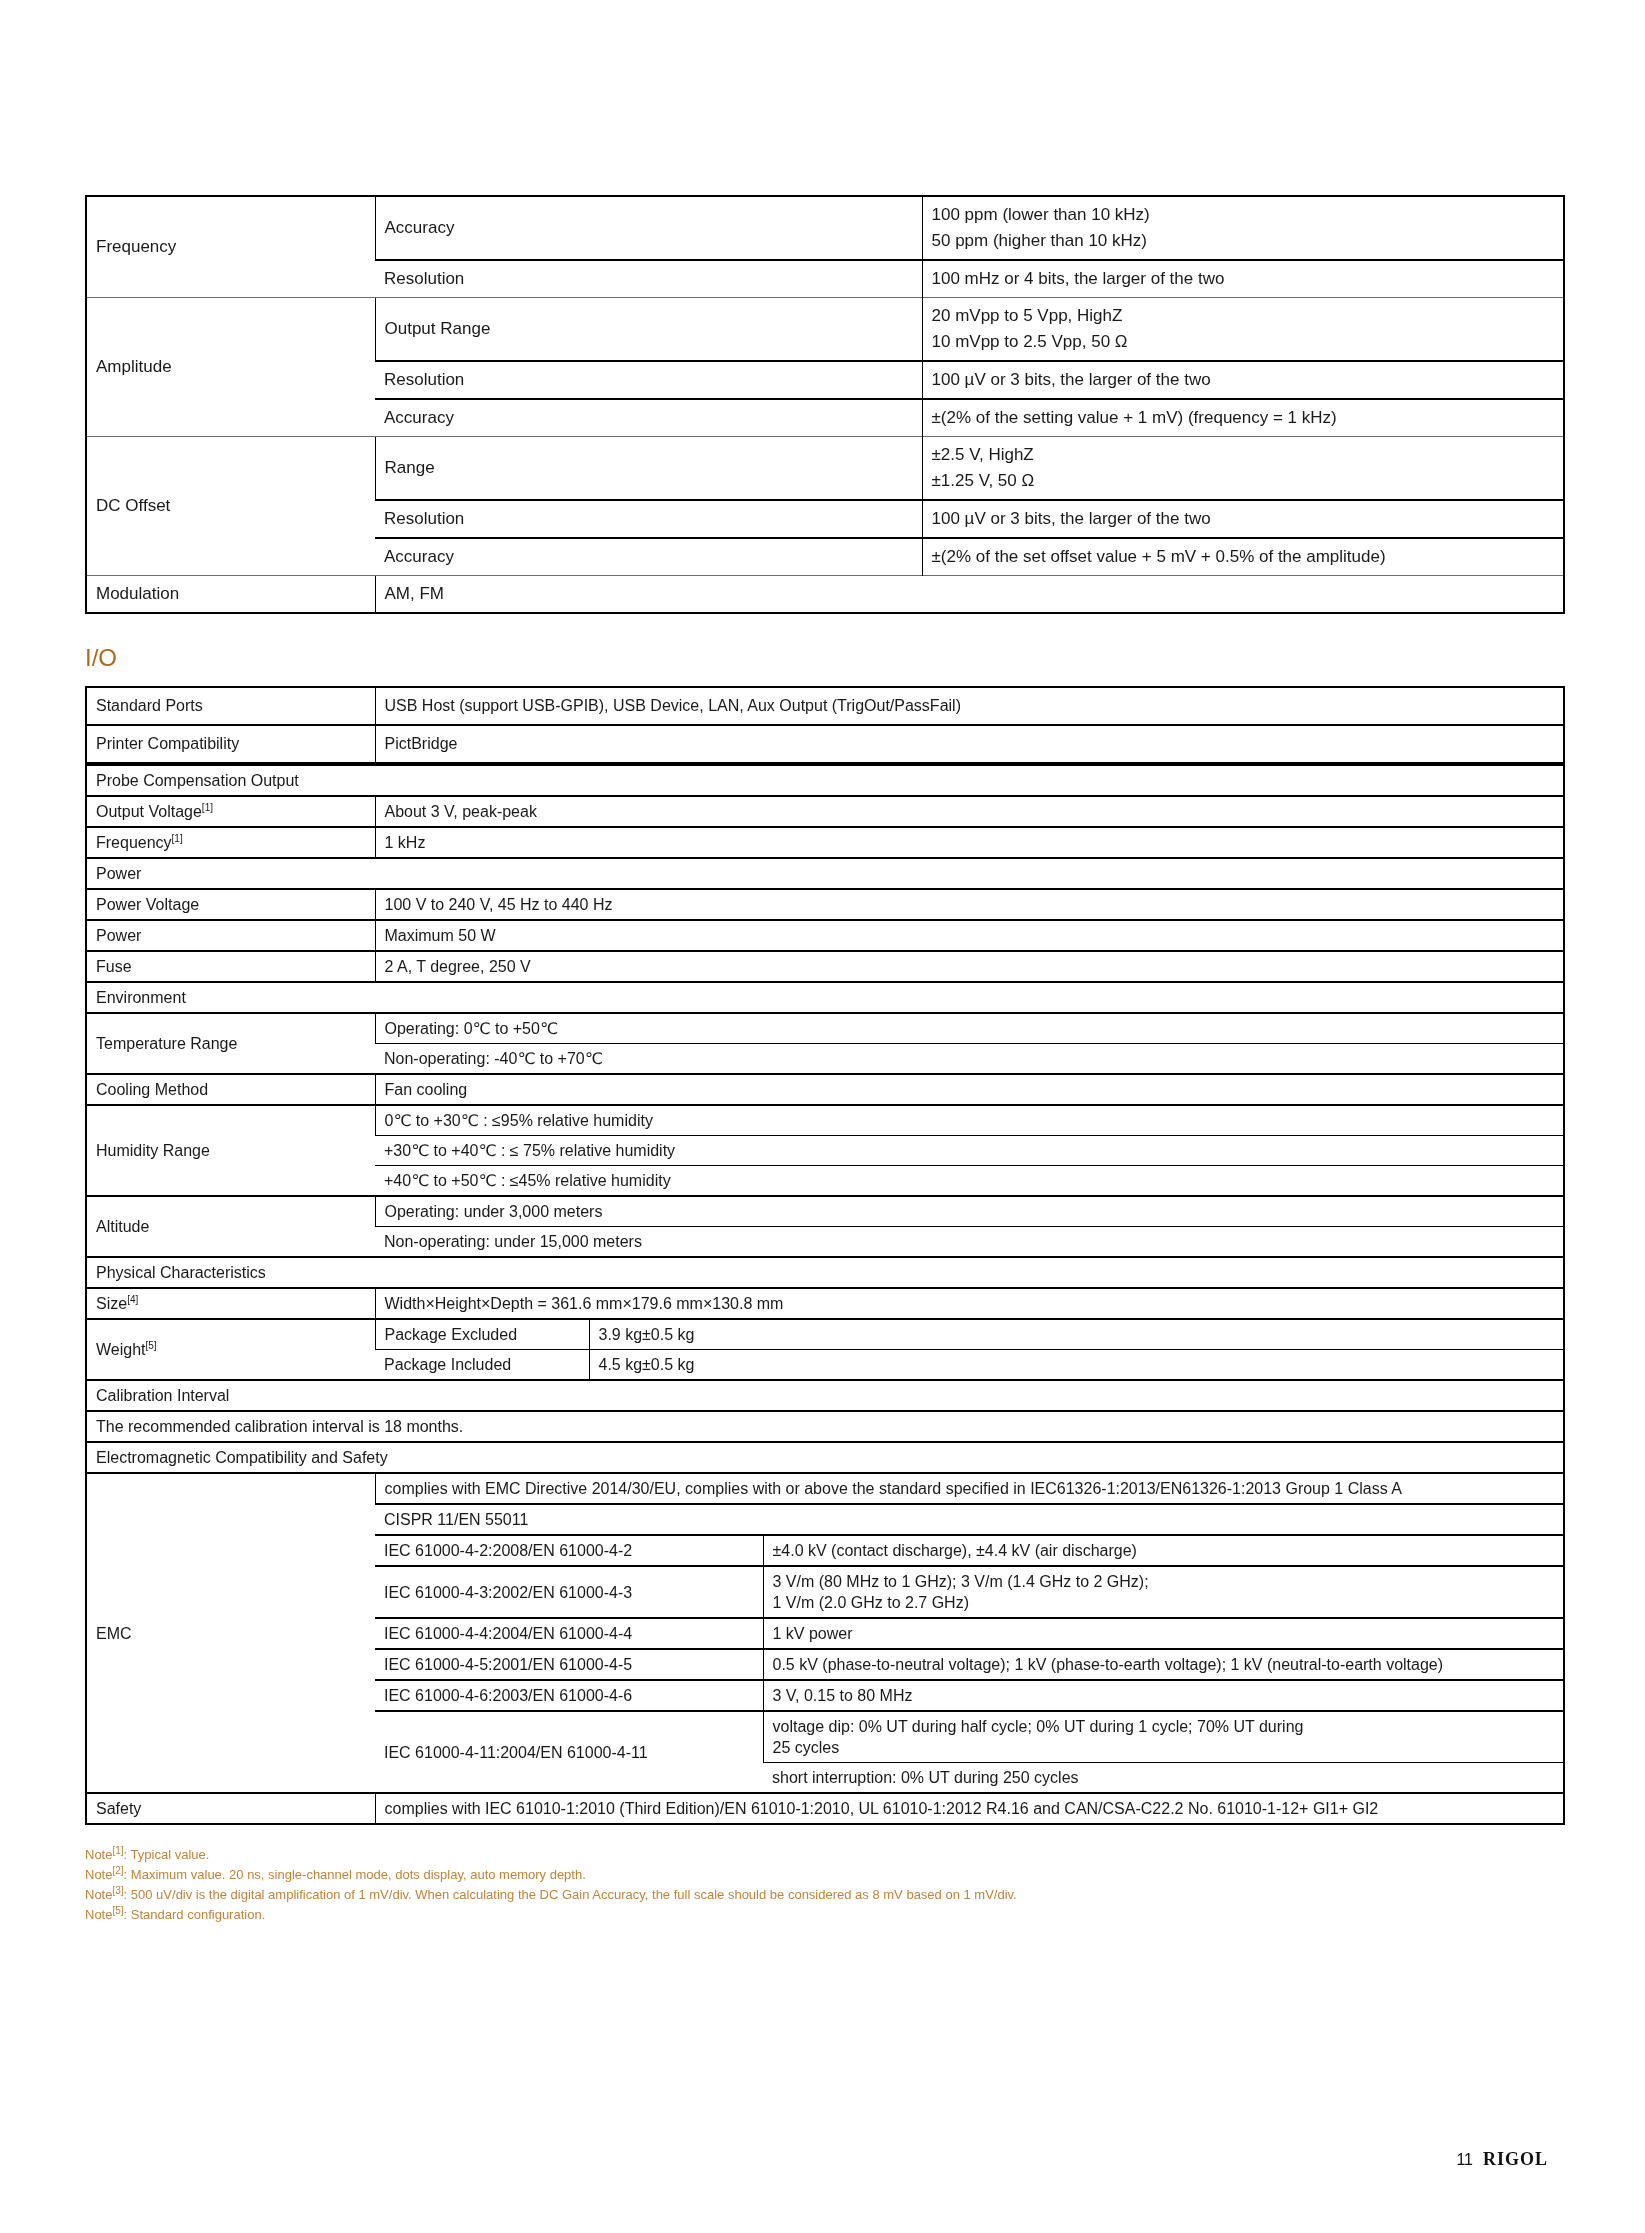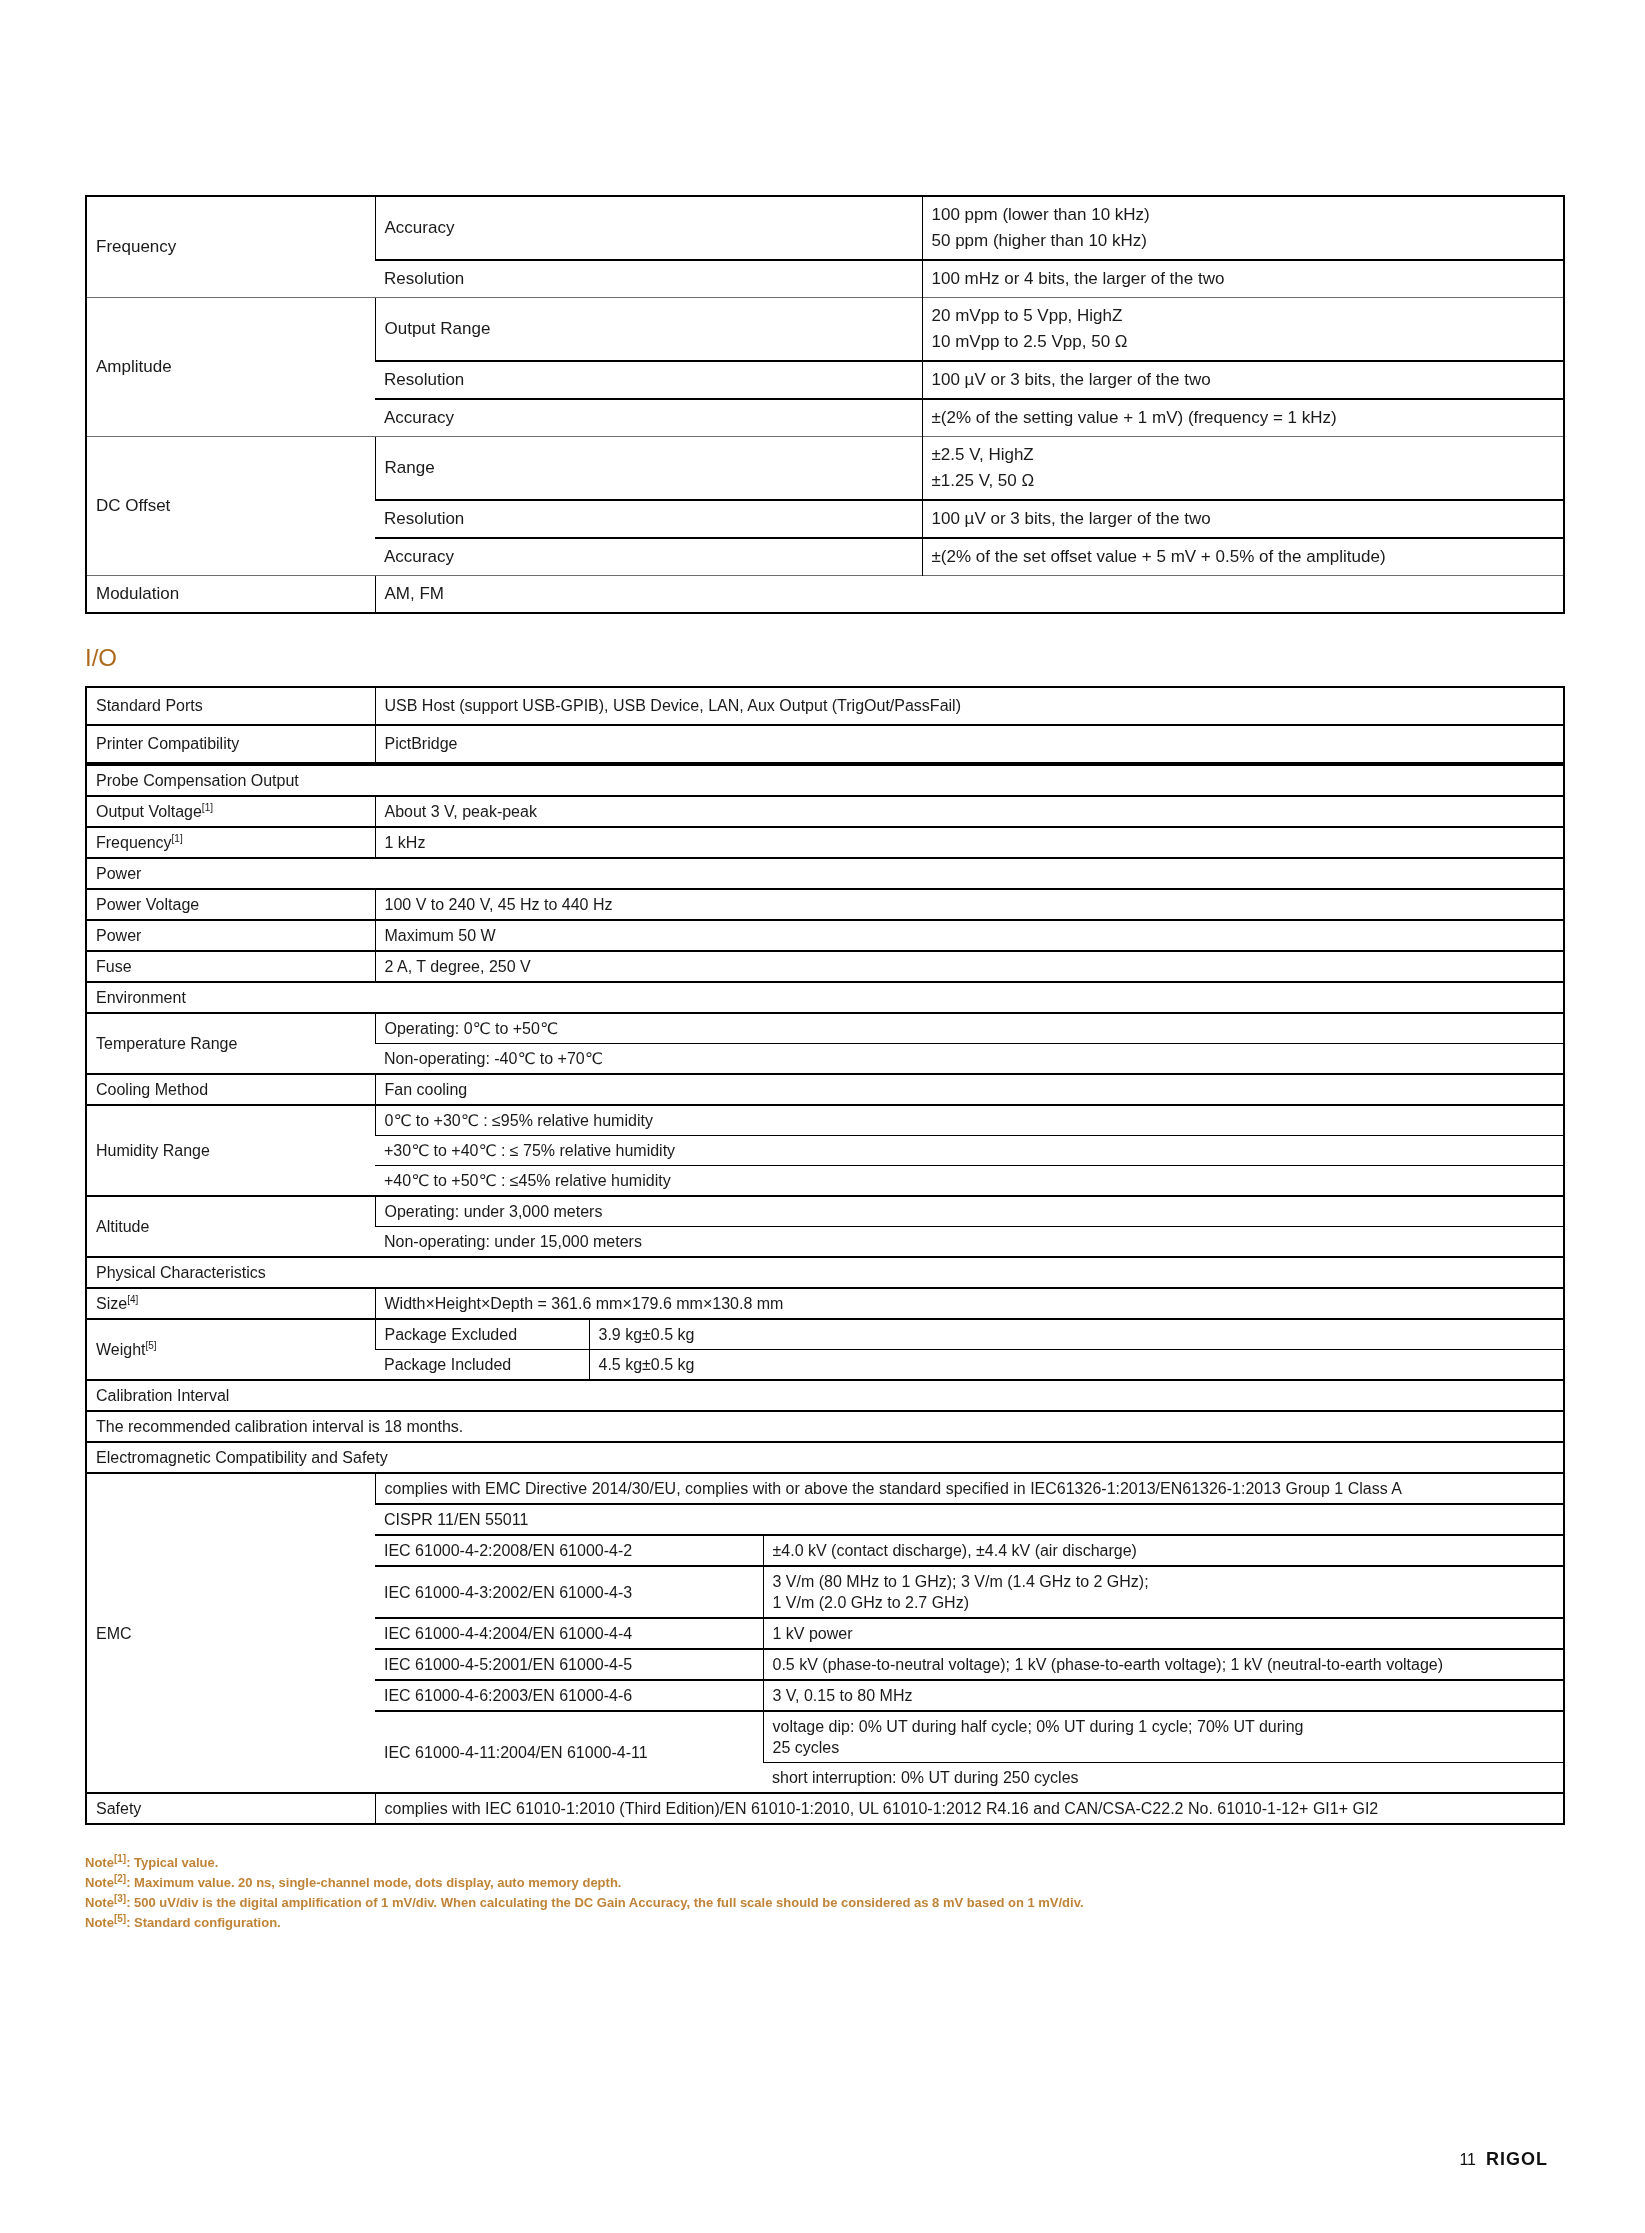--- a/index.html
+++ b/index.html
@@ -33,26 +33,26 @@
   .t-gen{border:2px solid #000;font-size:16px;line-height:21px;}
   .t-gen td{border-left:1px solid #000;padding:4px 9px;}
   .t-gen td:first-child{border-left:none;}
   .t-gen tr + tr td{border-top:2px solid #000;}
   .t-gen tr.sub td{border-top:1px solid #000;}
   .t-gen tr.section td{font-weight:normal;}
   .t-gen tr.section-plain td{font-weight:normal;}
   sup{font-size:10px;line-height:0;}
 
   
-  .notes{margin-top:28px;font-size:13px;line-height:20px;color:#c08438;font-weight:bold;}
+  .notes{margin-top:20px;font-size:13px;line-height:20px;color:#c08438;}
   .note-line{margin:0;}
 
   
   .footer{position:absolute;top:2149px;right:98px;font-size:16px;color:#111;}
-  .footer .brand{font-family:Liberation Sans, sans-serif;font-weight:bold;
+  .footer .brand{font-family:Liberation Serif, serif;font-weight:bold;
                  font-size:18px;letter-spacing:1px;margin-left:10px;}
 </style>
 </head>
 <body>
 
 <div class="page">
   <div class="content">
 
     <table class="t1">
       <colgroup>

